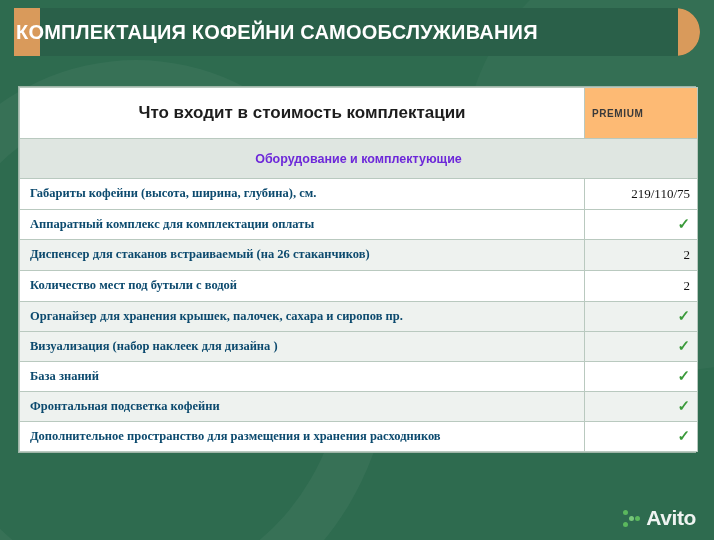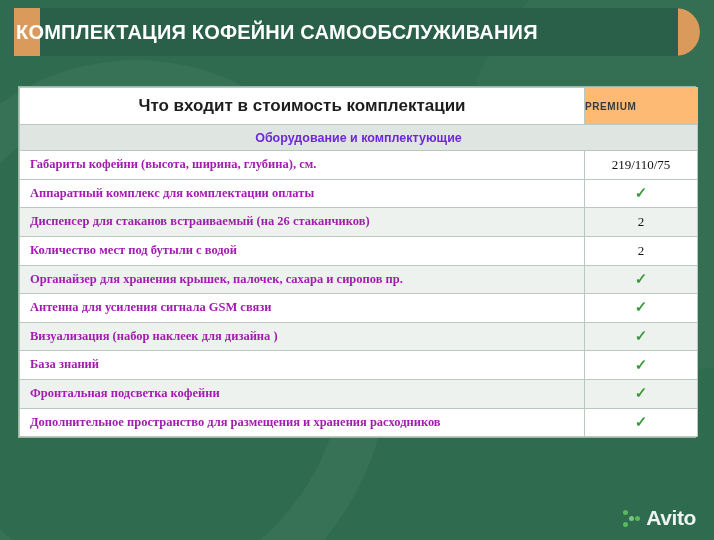--- a/index.html
+++ b/index.html
@@ -87,21 +87,21 @@
     border: 1px solid #9fb5a8;
     box-sizing: border-box;
   }
   table {
     width: 100%;
     border-collapse: collapse;
     table-layout: fixed;
   }
   td, th {
     border: 1px solid #b9c9bf;
-    padding: 0;
+    padding: 7px;
     vertical-align: middle;
   }
   col.c1 { width: 565px; }
   col.c2 { width: 113px; }
 
   .th-main {
     text-align: center;
     font-size: 17px;
     font-weight: bold;
     color: #1d1d1d;
@@ -118,28 +118,28 @@
   .subhead td {
     text-align: center;
     font-size: 12.5px;
     font-weight: bold;
     color: #6d28d9;
     height: 25px;
     background: #dfe6e1;
   }
   .row-label {
     font-size: 12.5px;
-    color: #a21caf;
+    color: #0c4a6e;
     padding: 6px 10px;
     line-height: 1.25;
     font-family: "Liberation Serif", serif;
     font-weight: bold;
   }
   .row-value {
-    text-align: center;
+    text-align: right;
     font-size: 13px;
     color: #111111;
     font-family: "Liberation Serif", serif;
   }
   .check {
     color: #3a9a3a;
     font-size: 15px;
     font-weight: bold;
     line-height: 1;
   }
@@ -220,24 +220,20 @@
         <td class="row-value">2</td>
       </tr>
       <tr class="r-plain">
         <td class="row-label">Количество мест под бутыли с водой</td>
         <td class="row-value">2</td>
       </tr>
       <tr class="r-alt">
         <td class="row-label">Органайзер для хранения крышек, палочек, сахара и сиропов пр.</td>
         <td class="row-value check">✓</td>
       </tr>
-      <tr class="r-plain">
-        <td class="row-label">Антенна для усиления сигнала GSM связи</td>
-        <td class="row-value check">✓</td>
-      </tr>
       <tr class="r-alt">
         <td class="row-label">Визуализация (набор наклеек  для  дизайна )</td>
         <td class="row-value check">✓</td>
       </tr>
       <tr class="r-plain">
         <td class="row-label">База знаний</td>
         <td class="row-value check">✓</td>
       </tr>
       <tr class="r-alt">
         <td class="row-label">Фронтальная подсветка кофейни</td>

